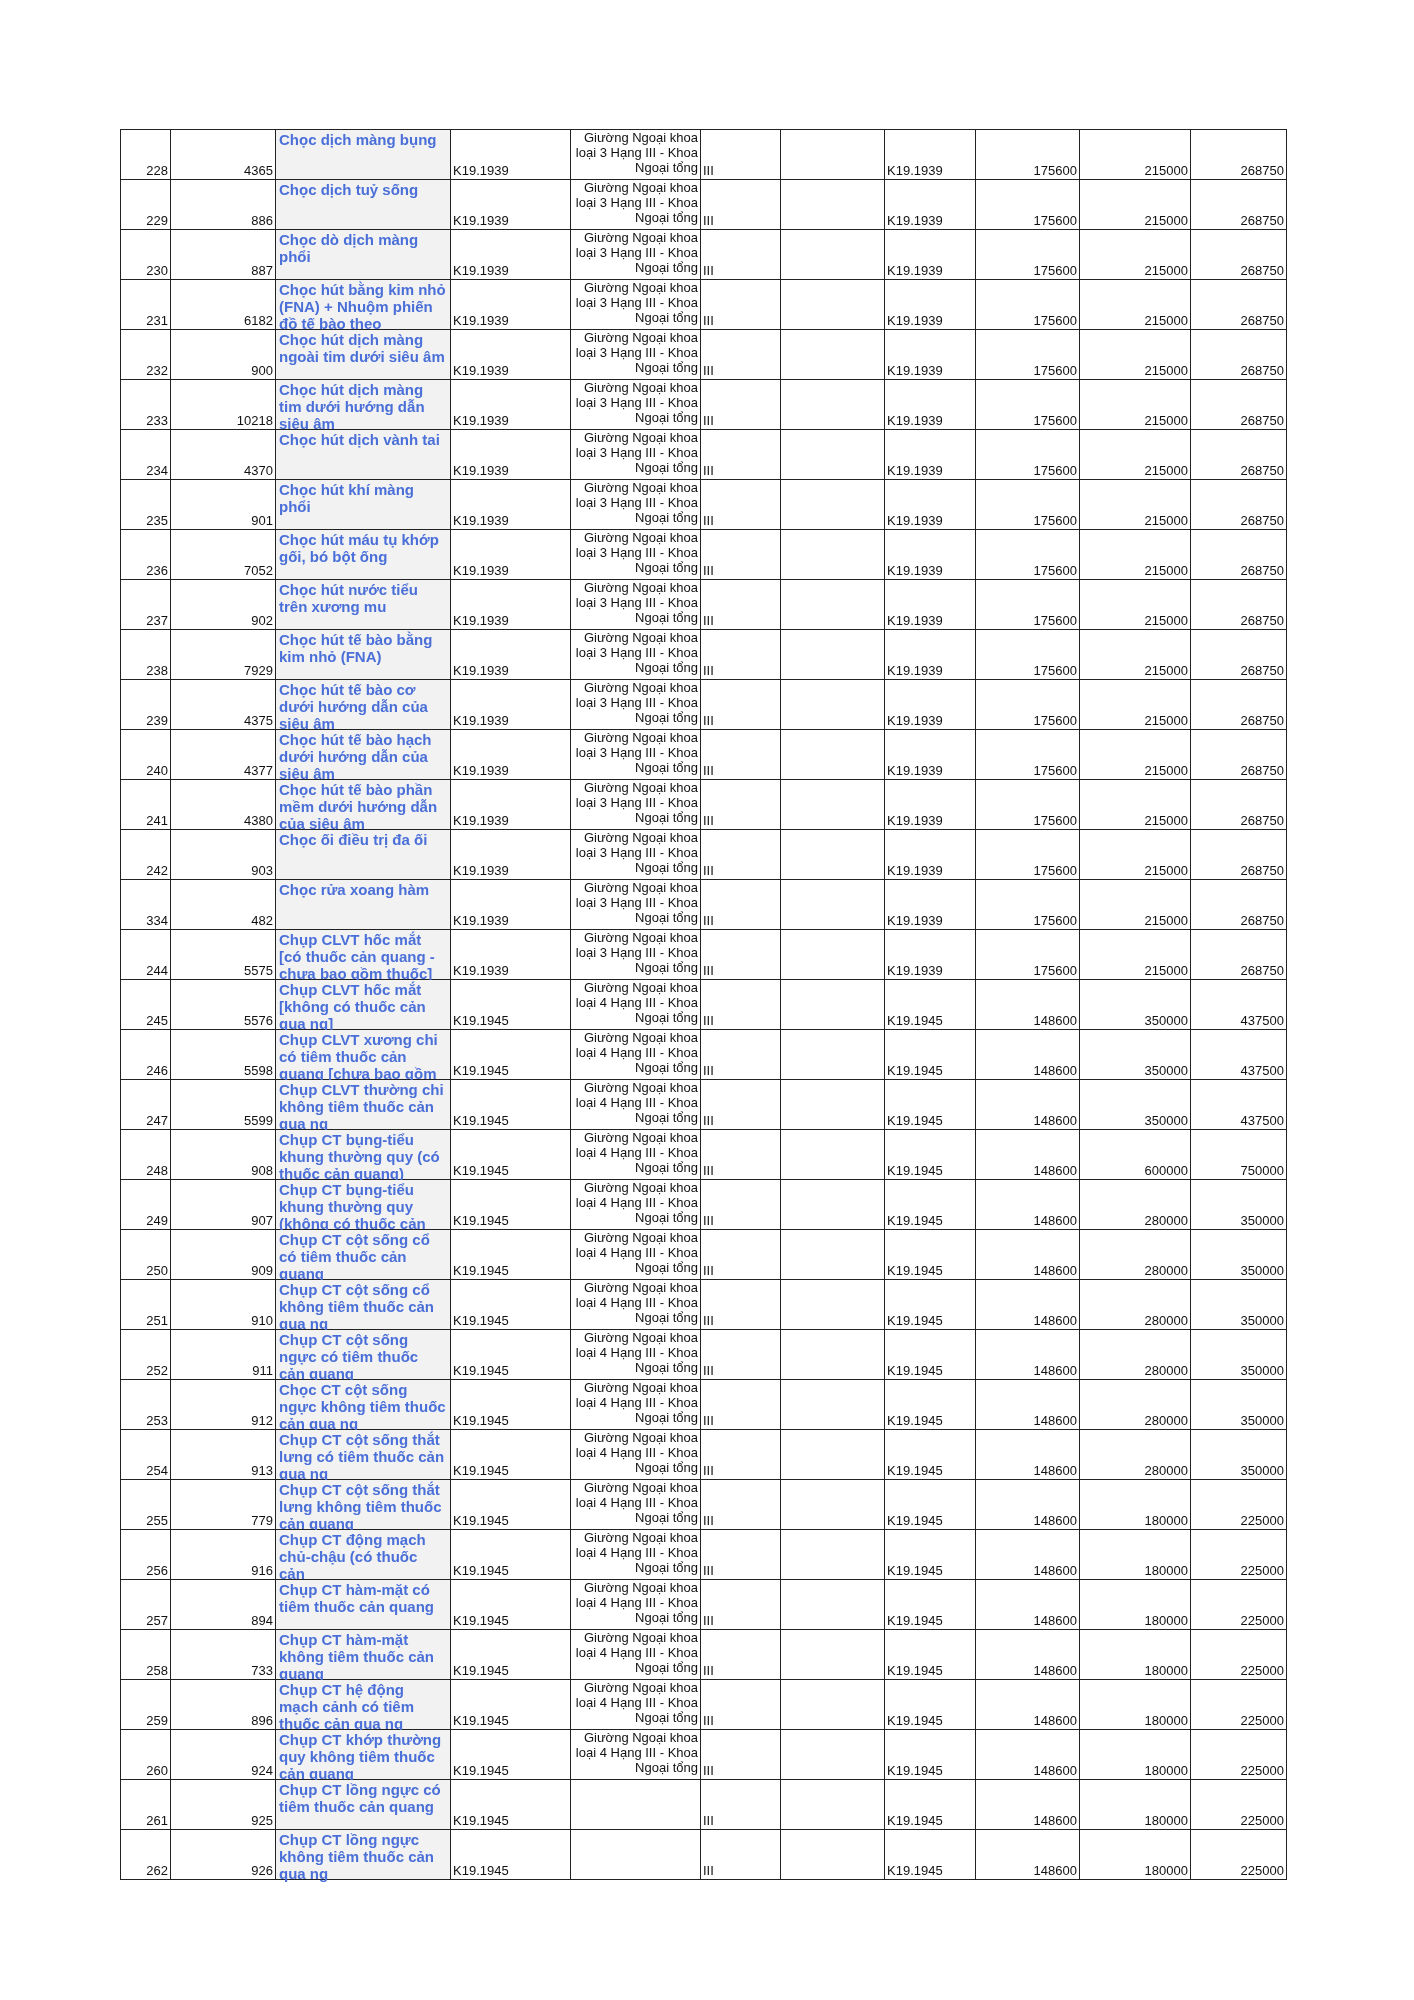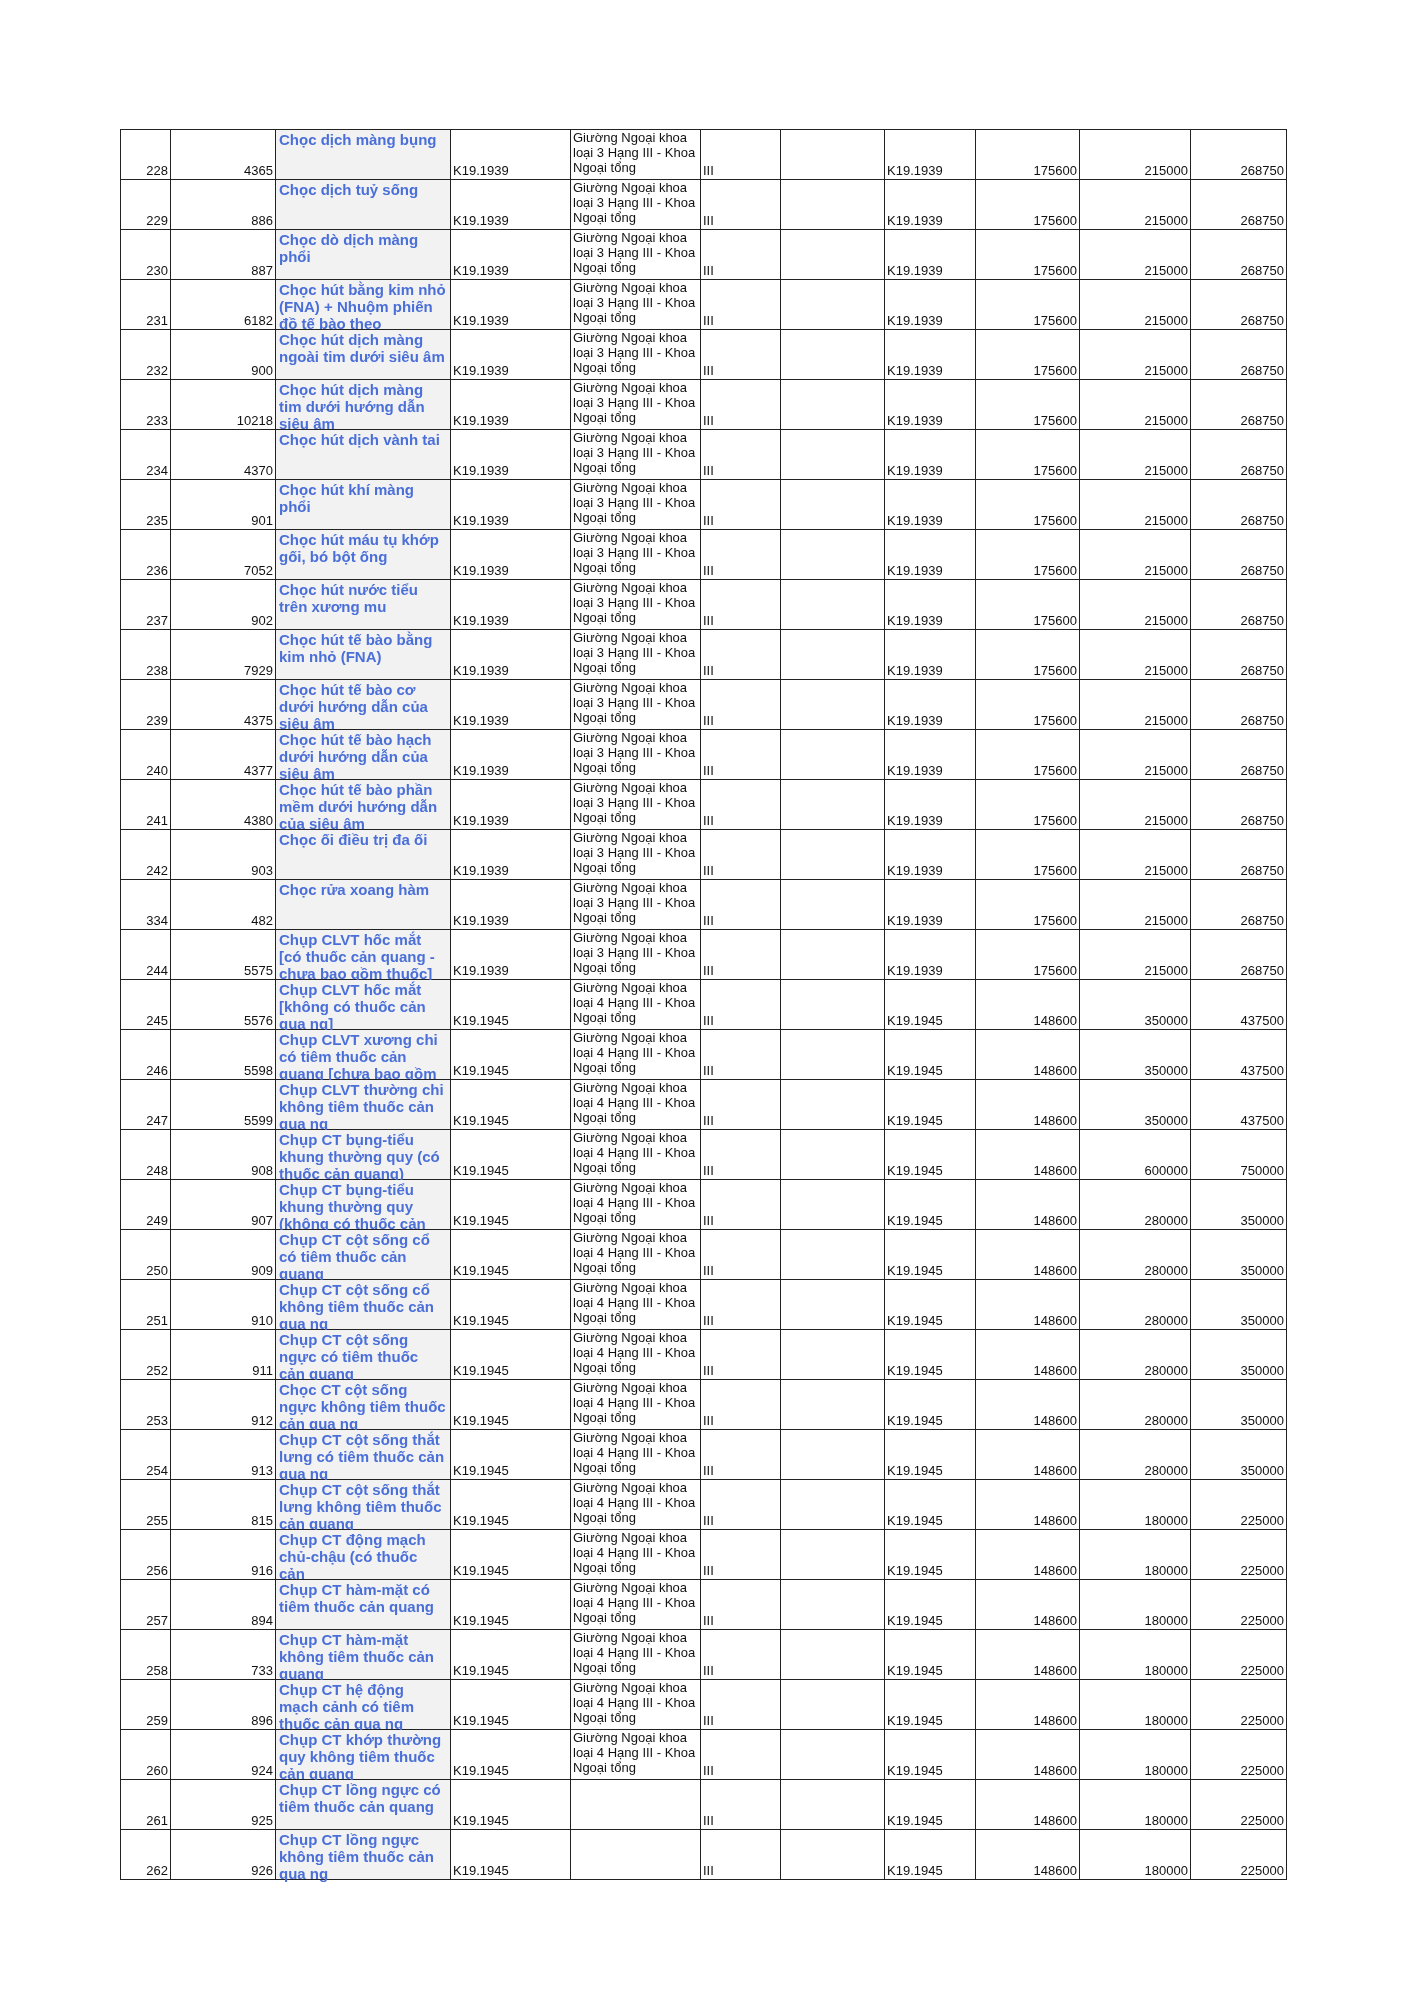--- a/index.html
+++ b/index.html
@@ -7,21 +7,21 @@
          font-family: "Liberation Sans", sans-serif; color: #111; }
   #sheet { position: absolute; left: 120px; top: 129px; }
   table { border-collapse: collapse; table-layout: fixed; }
   td { border: 1.4px solid #222; height: 47px; padding: 0 2px 1px 2px;
        font-size: 13px; line-height: 15px; vertical-align: bottom;
        overflow: visible; white-space: nowrap; position: relative; }
   td.num { text-align: right; }
   td.name { background: #f2f2f2; color: #4a6fd8; font-weight: bold; vertical-align: top;
             white-space: normal; padding: 1px 3px; line-height: 17px; font-size: 15px; }
   td.name .wrap { position: absolute; left: 3px; top: 1px; right: 3px; }
-  td.bed { white-space: normal; padding: 0 10px; line-height: 15px; vertical-align: top; }
+  td.bed { white-space: normal; padding: 0 10px; line-height: 15px; vertical-align: top; text-align: right; }
   td.bed .wrap { position: absolute; left: 2px; top: 0px; right: 2px; }
   td.txt { text-align: left; }
 </style>
 </head>
 <body>
 
 <div id="sheet">
   <table>
     <colgroup>
       <col style="width:50px">
@@ -518,21 +518,21 @@
     <td class="txt">III</td>
     <td class="txt"></td>
     <td class="txt">K19.1945</td>
     <td class="num">148600</td>
     <td class="num">280000</td>
     <td class="num">350000</td>
   </tr>
 
   <tr>
     <td class="num">255</td>
-    <td class="num">815</td>
+    <td class="num">779</td>
     <td class="name">
             <div class="wrap">Chụp CT cột sống thắt lưng không tiêm thuốc cản quang</div>
           </td>
     <td class="txt">K19.1945</td>
     <td class="bed">
             <div class="wrap">Giường Ngoại khoa loại 4 Hạng III - Khoa Ngoại tổng</div>
           </td>
     <td class="txt">III</td>
     <td class="txt"></td>
     <td class="txt">K19.1945</td>

